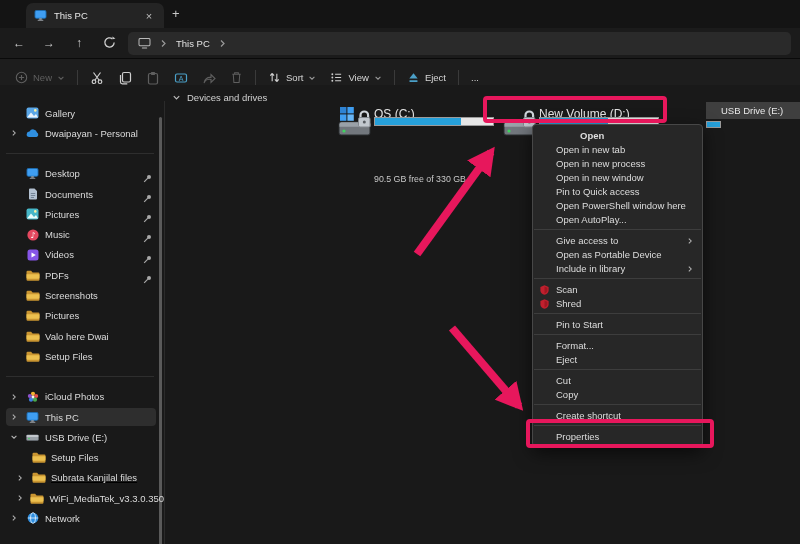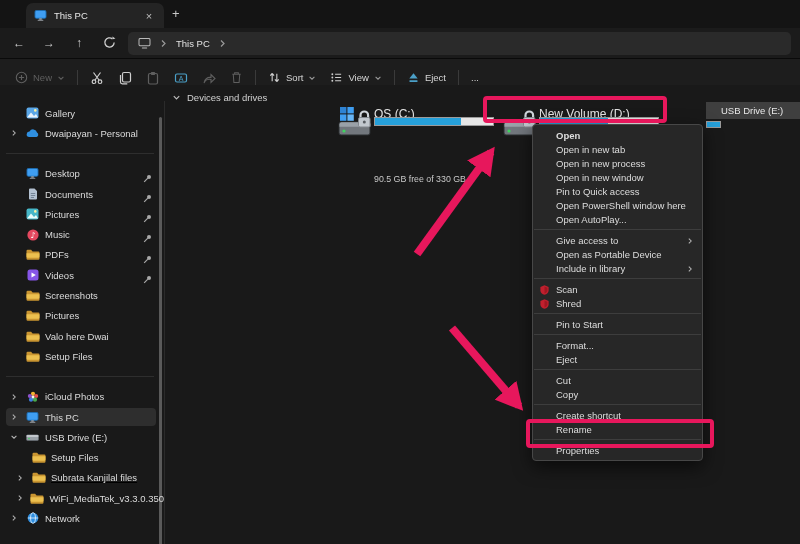--- a/index.html
+++ b/index.html
@@ -64,21 +64,21 @@
     color:#e8e8e8; font-size:9.5px; line-height:17px; padding-left:15px; }
   .usb-sliver { position:absolute; left:38px; top:18px; width:15px; height:7px; background:#26a0da;
     border:1px solid #9b9b9b; }
 
   
   .ctx { position:absolute; left:532px; top:124px; width:171px; background:#272727;
     border:1px solid #474747; border-radius:4px; padding:3px 0; z-index:20;
     box-shadow:0 6px 18px rgba(0,0,0,.6); }
   .mi { position:relative; height:14px; display:flex; align-items:center; padding-left:23px;
     color:#dedede; font-size:9.5px; }
-  .mi.bold { font-weight:bold; }
+  .mi.bold { font-weight:bold;margin-left:24px; }
   .mi .mico { position:absolute; left:7px; top:2.5px; }
   .mi .sub { position:absolute; right:8px; top:3px; }
   .msep { height:7px; position:relative; }
   .msep::after { content:""; position:absolute; left:1px; right:1px; top:3px; height:1px; background:#3d3d3d; }
 
   
   .anno-box { position:absolute; border:4px solid #e7175c; border-radius:4px; z-index:30; }
   .box1 { left:483px; top:96px; width:184px; height:27px; }
   .box2 { left:526px; top:419px; width:188px; height:29px; }
   .arrows { position:absolute; inset:0; z-index:31; pointer-events:none; }
@@ -293,40 +293,40 @@
             </span>
             <span class="slabel">Music</span>
             <span class="spin"><svg width="9" height="9" viewBox="0 0 9 9">
                 <circle cx="6" cy="3" r="2" fill="#a9a9a9"></circle>
                 <path d="M4.8 4.2 L1.2 7.8" stroke="#a9a9a9" stroke-width="1.2"></path>
               </svg></span>
           </div>
           <div class="srow">
             <span class="schev"></span>
             <span class="sicon">
-              <svg width="14" height="11" viewBox="0 0 14 11">
-                <path d="M0.5 2 a1.2 1.2 0 0 1 1.2-1.2 h3.4 l1.5 1.7 h5.7 a1.2 1.2 0 0 1 1.2 1.2 v5.8 a1.2 1.2 0 0 1-1.2 1.2 H1.7 a1.2 1.2 0 0 1-1.2-1.2 Z" fill="#c99531"></path>
-                <path d="M0.5 4.2 h13 v3.3 a1.2 1.2 0 0 1-1.2 1.2 H1.7 a1.2 1.2 0 0 1-1.2-1.2 Z" fill="#ecc04f"></path>
-              </svg>
-            </span>
-            <span class="slabel">PDFs</span>
+              <svg width="12" height="12" viewBox="0 0 12 12">
+                <rect x="0.5" y="0.5" width="11" height="11" rx="2.5" fill="#8655e8"></rect>
+                <path d="M4.5 3.4 L8.8 6 L4.5 8.6 Z" fill="#fff"></path>
+              </svg>
+            </span>
+            <span class="slabel">Videos</span>
             <span class="spin"><svg width="9" height="9" viewBox="0 0 9 9">
                 <circle cx="6" cy="3" r="2" fill="#a9a9a9"></circle>
                 <path d="M4.8 4.2 L1.2 7.8" stroke="#a9a9a9" stroke-width="1.2"></path>
               </svg></span>
           </div>
           <div class="srow">
             <span class="schev"></span>
             <span class="sicon">
-              <svg width="12" height="12" viewBox="0 0 12 12">
-                <rect x="0.5" y="0.5" width="11" height="11" rx="2.5" fill="#8655e8"></rect>
-                <path d="M4.5 3.4 L8.8 6 L4.5 8.6 Z" fill="#fff"></path>
-              </svg>
-            </span>
-            <span class="slabel">Videos</span>
+              <svg width="14" height="11" viewBox="0 0 14 11">
+                <path d="M0.5 2 a1.2 1.2 0 0 1 1.2-1.2 h3.4 l1.5 1.7 h5.7 a1.2 1.2 0 0 1 1.2 1.2 v5.8 a1.2 1.2 0 0 1-1.2 1.2 H1.7 a1.2 1.2 0 0 1-1.2-1.2 Z" fill="#c99531"></path>
+                <path d="M0.5 4.2 h13 v3.3 a1.2 1.2 0 0 1-1.2 1.2 H1.7 a1.2 1.2 0 0 1-1.2-1.2 Z" fill="#ecc04f"></path>
+              </svg>
+            </span>
+            <span class="slabel">PDFs</span>
             <span class="spin"><svg width="9" height="9" viewBox="0 0 9 9">
                 <circle cx="6" cy="3" r="2" fill="#a9a9a9"></circle>
                 <path d="M4.8 4.2 L1.2 7.8" stroke="#a9a9a9" stroke-width="1.2"></path>
               </svg></span>
           </div>
           <div class="srow">
             <span class="schev"></span>
             <span class="sicon">
               <svg width="14" height="11" viewBox="0 0 14 11">
                 <path d="M0.5 2 a1.2 1.2 0 0 1 1.2-1.2 h3.4 l1.5 1.7 h5.7 a1.2 1.2 0 0 1 1.2 1.2 v5.8 a1.2 1.2 0 0 1-1.2 1.2 H1.7 a1.2 1.2 0 0 1-1.2-1.2 Z" fill="#c99531"></path>
@@ -595,23 +595,20 @@
     <div class="mi">
       <span>Cut</span>
     </div>
     <div class="mi">
       <span>Copy</span>
     </div>
     <div class="msep"></div>
     <div class="mi">
       <span>Create shortcut</span>
     </div>
-    <div class="mi">
-      <span>Rename</span>
-    </div>
     <div class="msep"></div>
     <div class="mi">
       <span>Properties</span>
     </div>
   </div>
 
 <div class="anno-box box1"></div>
 <div class="anno-box box2"></div>
 <svg class="arrows" width="800" height="544">
   <defs>

